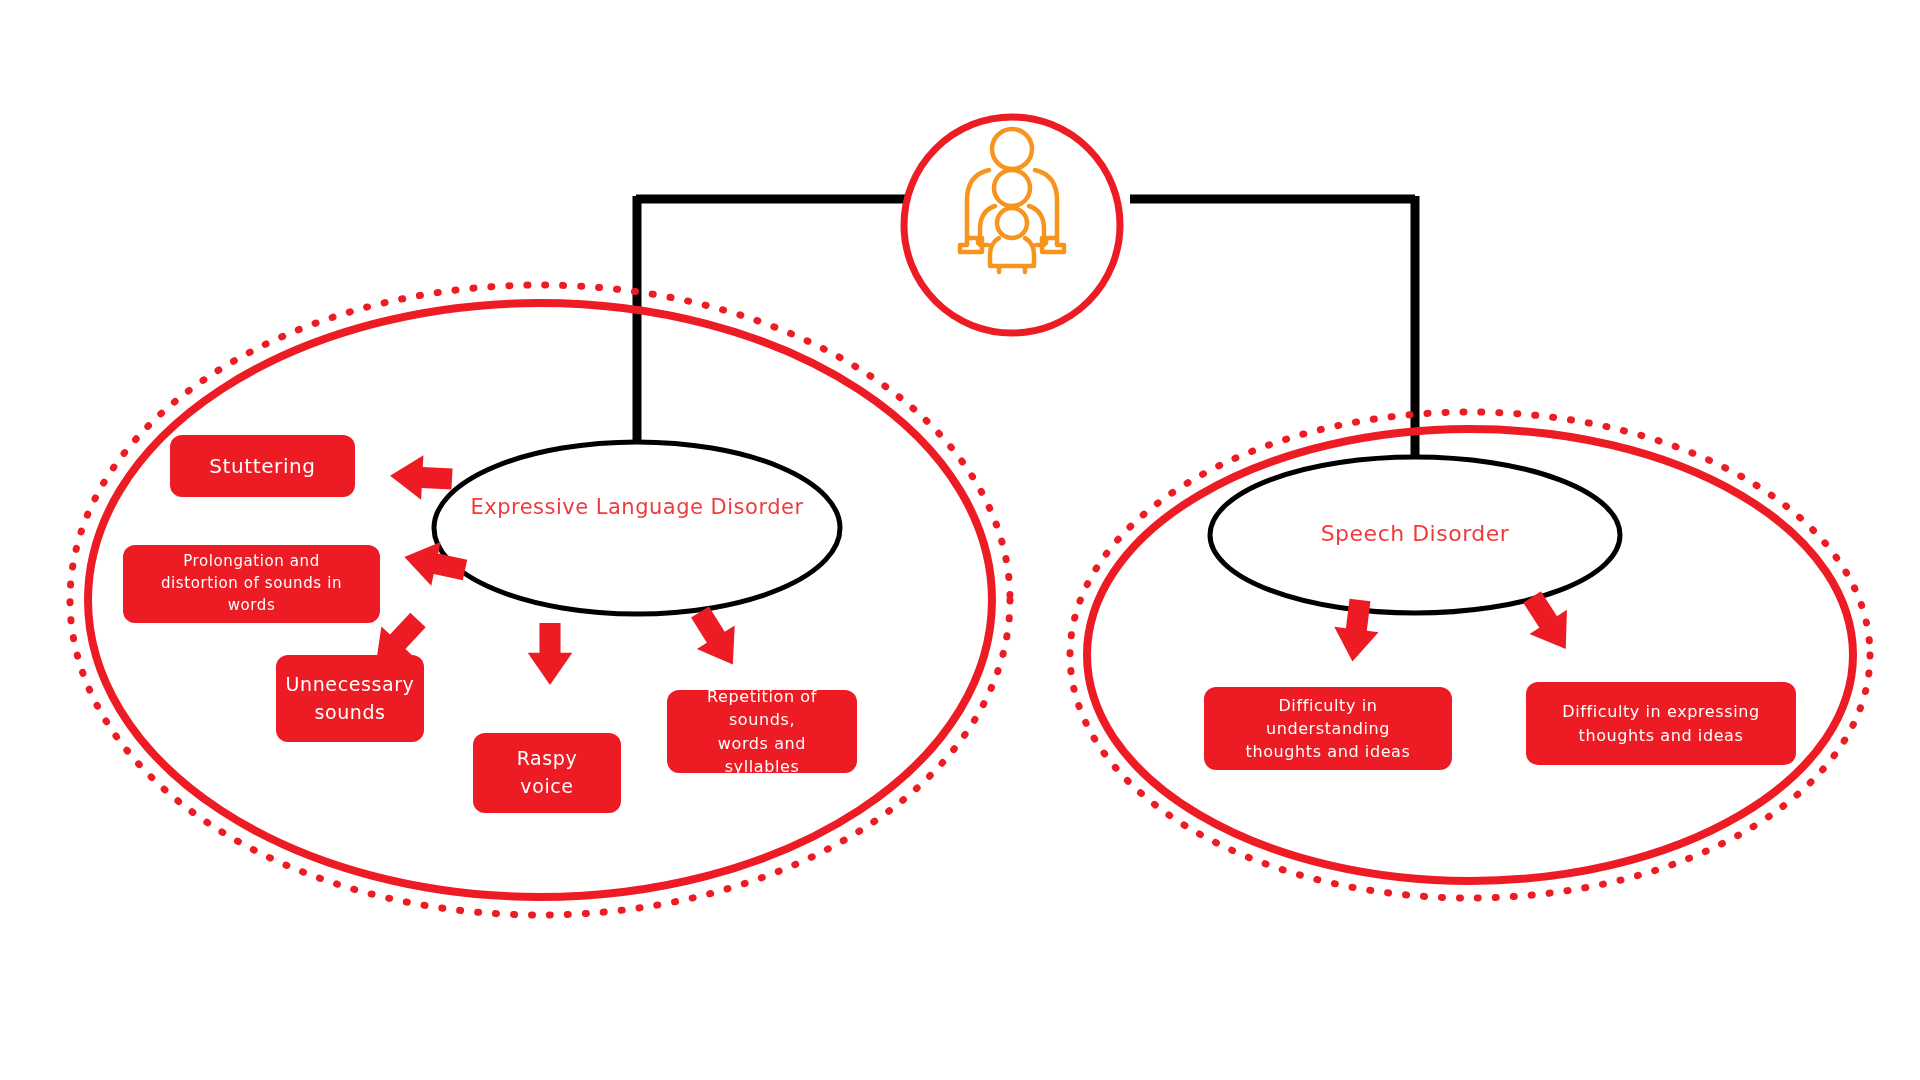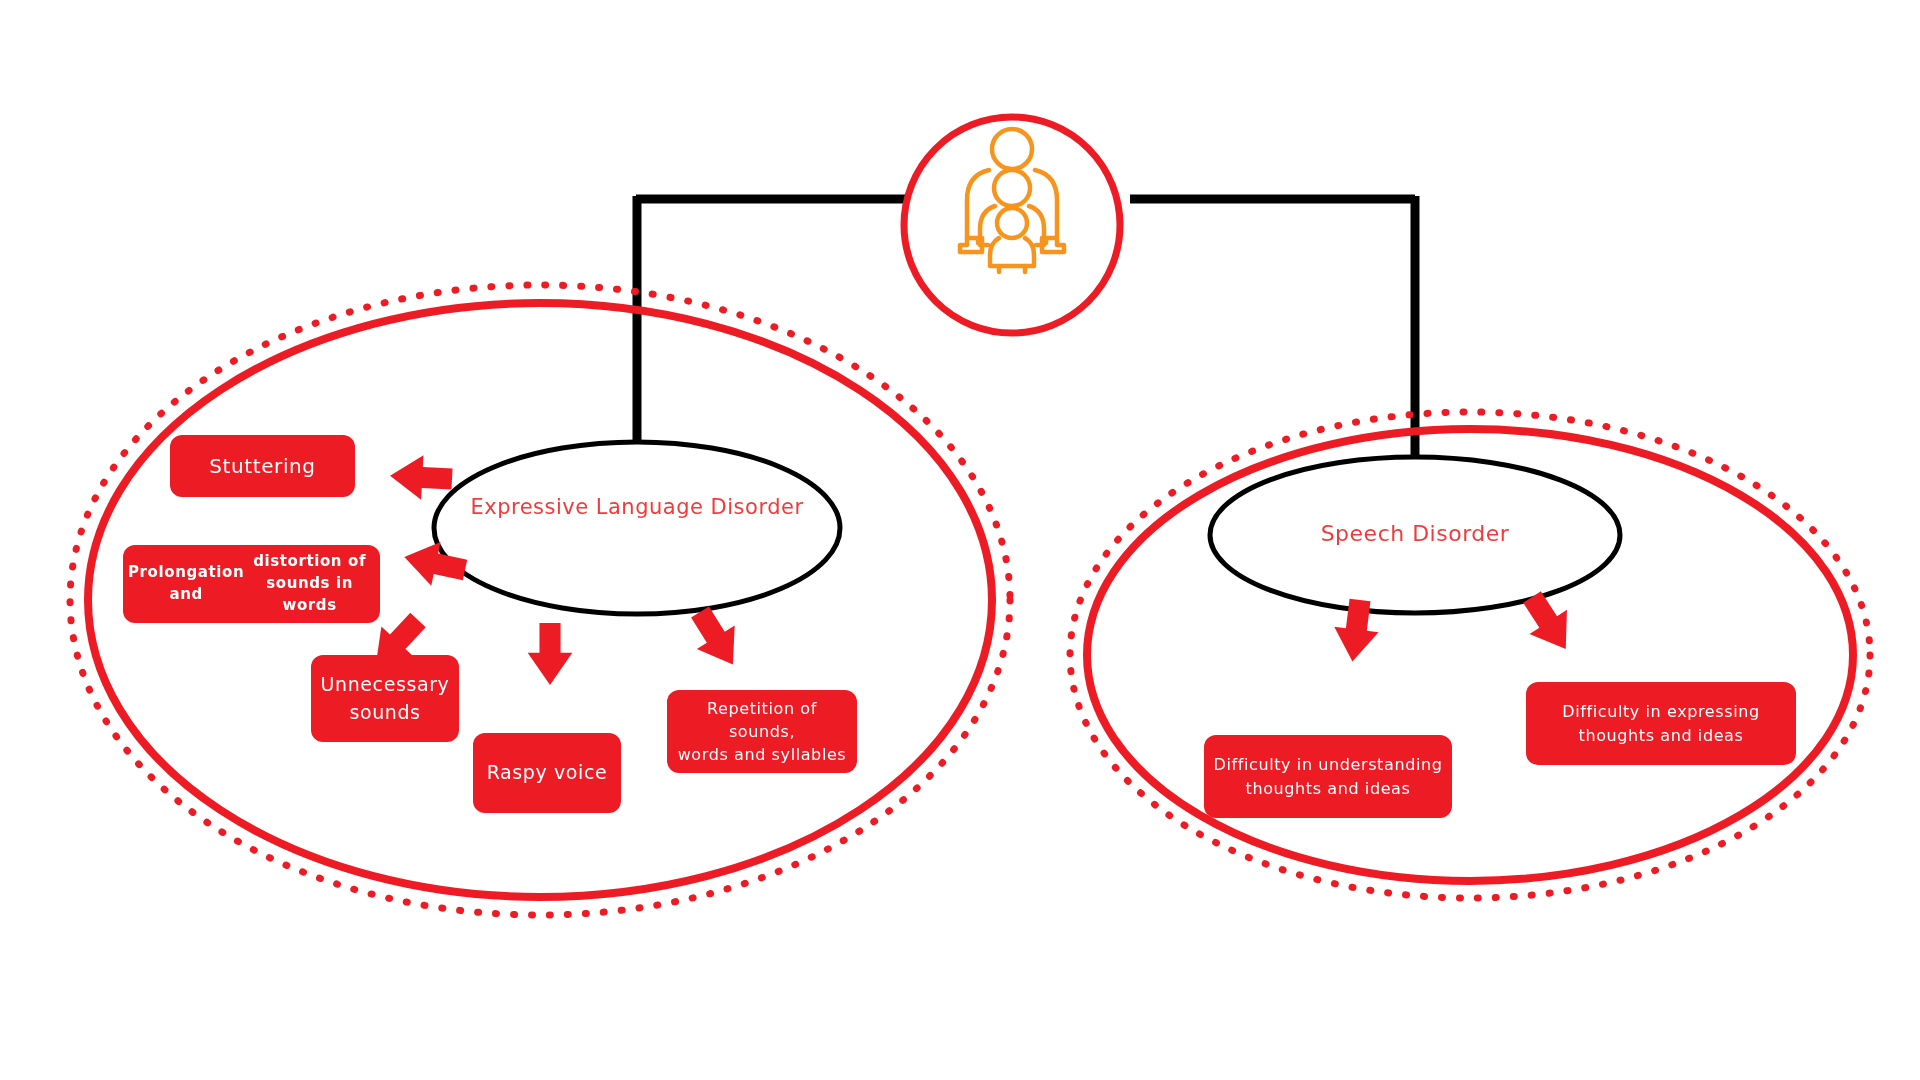--- a/index.html
+++ b/index.html
@@ -32,21 +32,21 @@
     display: flex;
     align-items: center;
     justify-content: center;
     text-align: center;
     color: #ffffff;
     border-radius: 12px;
     background: #ed1c24;
     font-family: "DejaVu Sans", sans-serif;
     line-height: 1.45;
     letter-spacing: 0.6px;
-    padding: 4px 5px;
+    padding: 4px 22px;
   }
   .node-box span { display: block; }
   .ellipse-label {
     position: absolute;
     color: #ef3b3b;
     text-align: center;
     font-family: "DejaVu Sans", sans-serif;
     line-height: 1.35;
     letter-spacing: 0.5px;
   }
@@ -148,40 +148,40 @@
   </div>
 
   <div class="ellipse-label" style="left:1215px; top:519px; width:400px; font-size:22px;">
     <div>Speech Disorder</div>
   </div>
 
   <div class="node-box" style="left:170px; top:435px; width:185px; height:62px; font-size:20px;">
     <span>Stuttering</span>
   </div>
 
-  <div class="node-box" style="left:123px; top:545px; width:257px; height:78px; font-size:15px; flex-direction:row;font-weight:bold;">
+  <div class="node-box" style="left:123px; top:545px; width:257px; height:78px; font-size:15px; flex-direction:column;">
     <span>Prolongation and</span>
     <span>distortion of sounds in words</span>
   </div>
 
-  <div class="node-box" style="left:276px; top:655px; width:148px; height:87px; font-size:19px; flex-direction:column;margin-left:35px;">
+  <div class="node-box" style="left:276px; top:655px; width:148px; height:87px; font-size:19px; flex-direction:column;">
     <span>Unnecessary</span>
     <span>sounds</span>
   </div>
 
   <div class="node-box" style="left:473px; top:733px; width:148px; height:80px; font-size:19px;">
     <span>Raspy voice</span>
   </div>
 
   <div class="node-box" style="left:667px; top:690px; width:190px; height:83px; font-size:16px; flex-direction:column;">
     <span>Repetition of sounds,</span>
     <span>words and syllables</span>
   </div>
 
-  <div class="node-box" style="left:1204px; top:687px; width:248px; height:83px; font-size:16px; flex-direction:column;margin-top:48px;">
+  <div class="node-box" style="left:1204px; top:687px; width:248px; height:83px; font-size:16px; flex-direction:column;">
     <span>Difficulty in understanding</span>
     <span>thoughts and ideas</span>
   </div>
 
   <div class="node-box" style="left:1526px; top:682px; width:270px; height:83px; font-size:16px; flex-direction:column;">
     <span>Difficulty in expressing</span>
     <span>thoughts and ideas</span>
   </div>
 
 </div>

